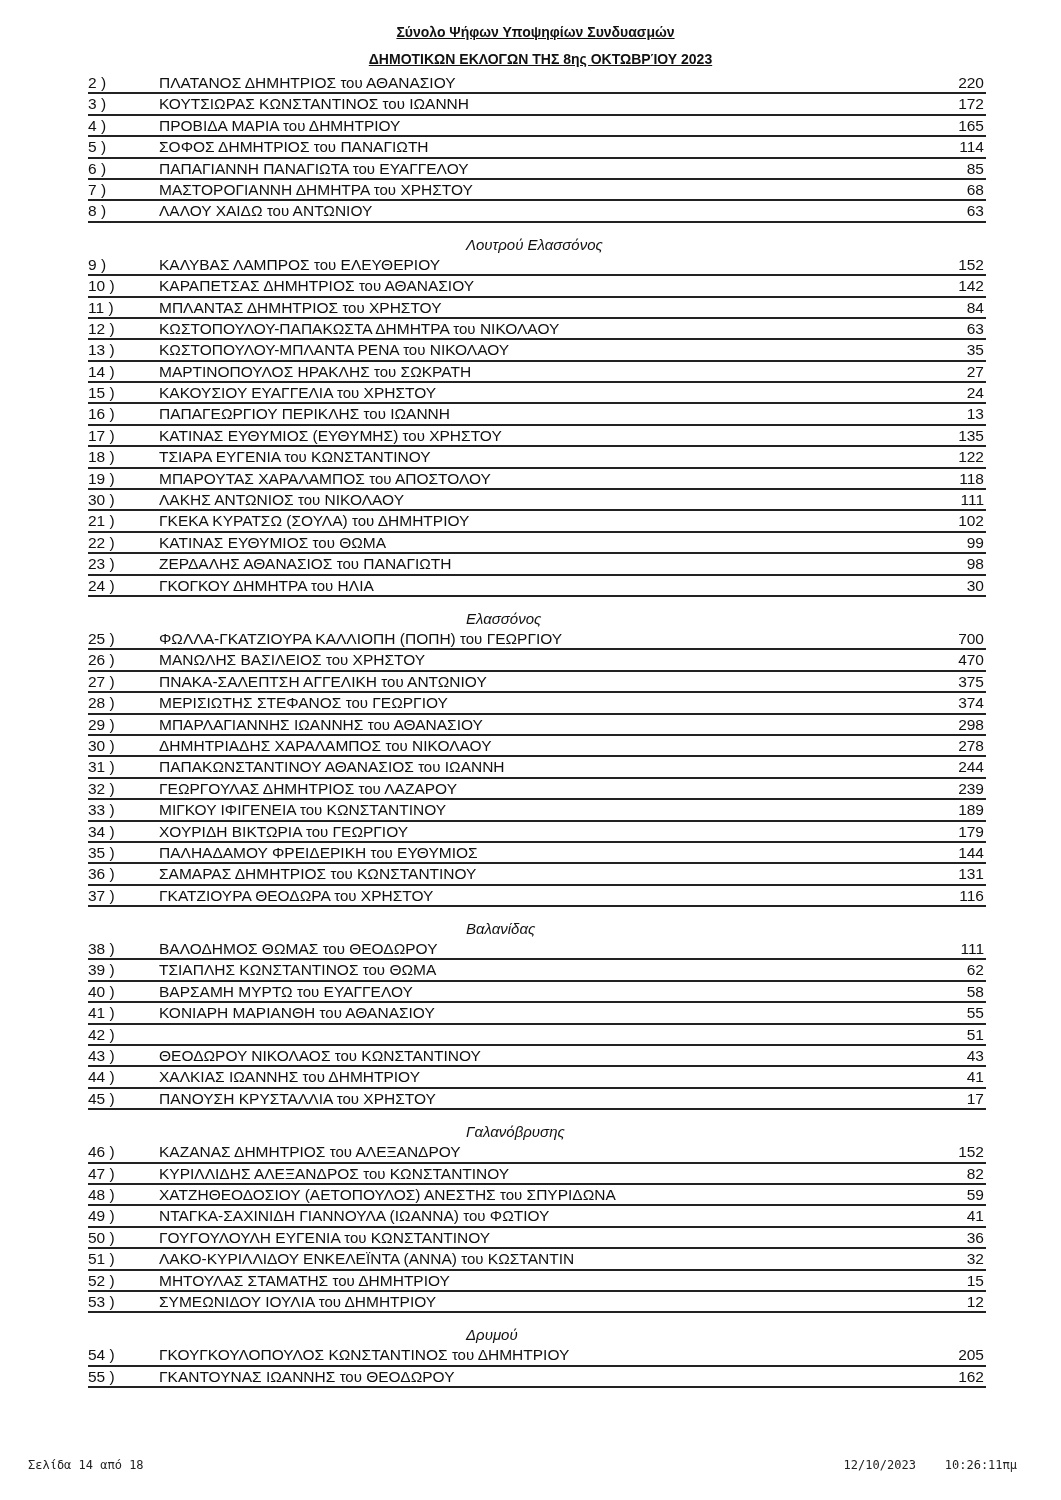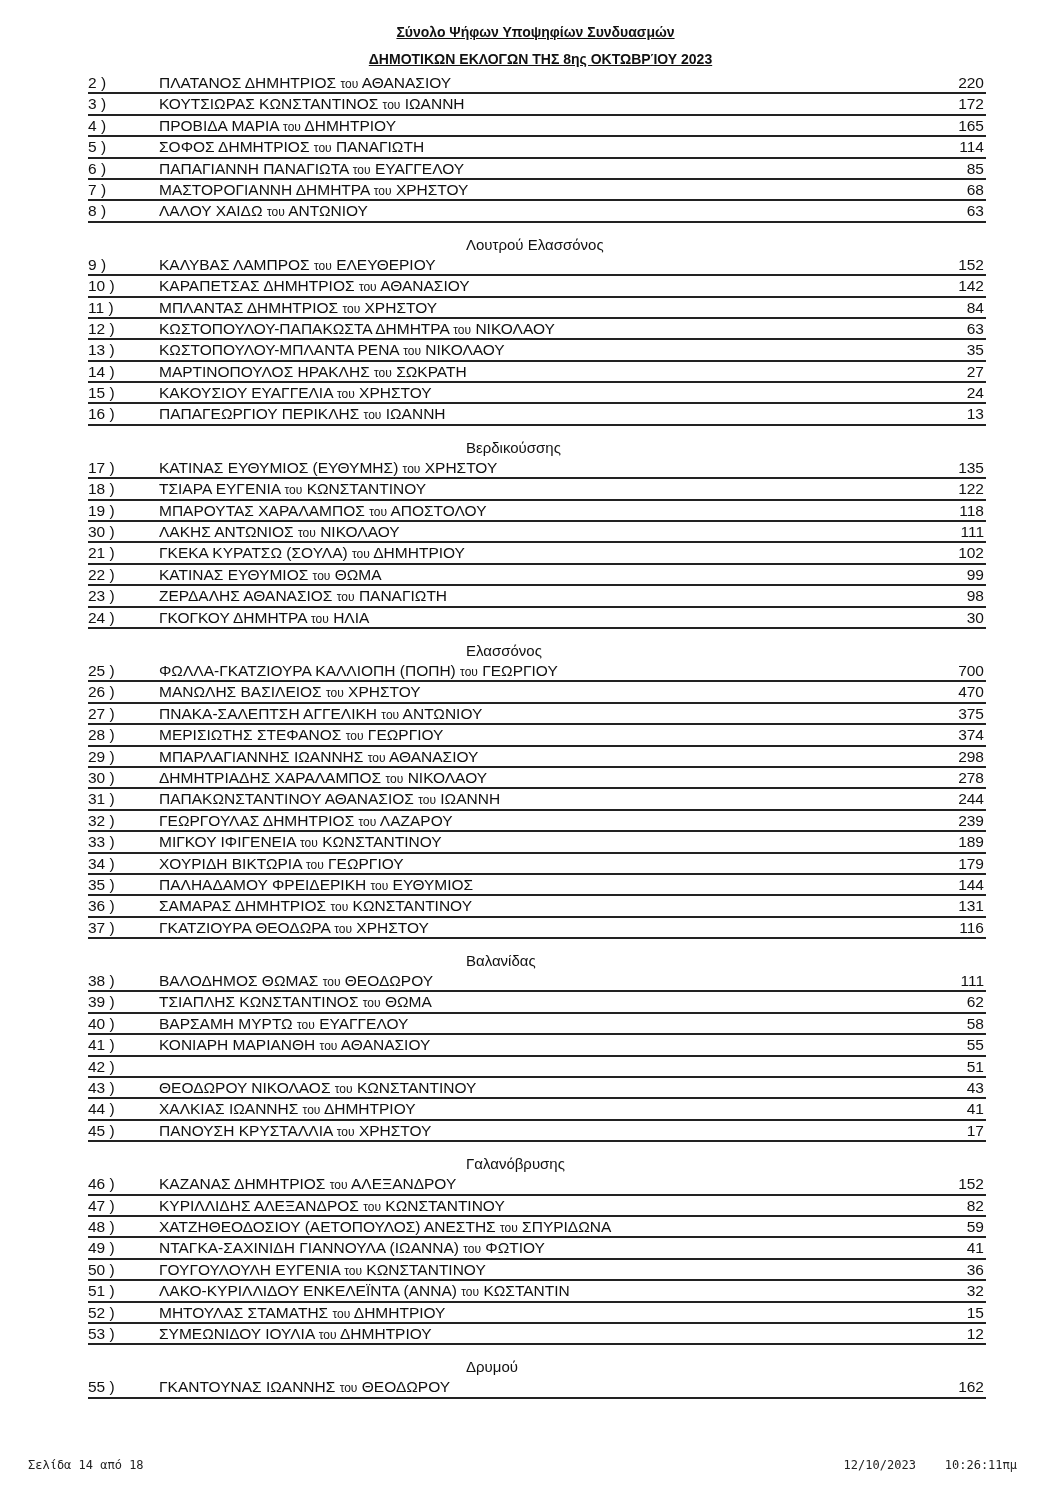--- a/index.html
+++ b/index.html
@@ -7,26 +7,26 @@
          font-family: "Liberation Sans", sans-serif; color: #111; }
   .title { position: absolute; left: 0; width: 1061px; text-align: center;
            font-weight: bold; text-decoration: underline; font-size: 14px; }
   .title1 { top: 24px; left: 5px; }
   .title2 { top: 51px; left: 10px; }
   #content { position: absolute; top: 73px; left: 88px; width: 898px; }
   .row { position: relative; height: 19.4px; border-bottom: 2px solid #222;
          font-size: 15.5px; line-height: 20px; }
   .row .num { position: absolute; left: 0; top: 0; }
   .row .name { position: absolute; left: 71px; top: 0; white-space: nowrap; }
-  .row .name .tou { font-size: 12px; }
+  .row .name .tou { font-size: 15px; }
   .row .votes { position: absolute; right: 2px; top: 0; text-align: right; }
   .section { height: 32px; position: relative; }
   .section .label { position: absolute; left: 0; width: 898px; top: 13px;
                     text-align: center; padding-left: 378px; box-sizing: border-box;
-                    text-align: left; font-size: 15px; }
+                    text-align: left; font-size: 15px; font-style: italic; }
   .footer { position: absolute; top: 1458px; font-family: "DejaVu Sans Mono", monospace;
             font-size: 12px; color: #222; }
   .footer-left { left: 28px; }
   .footer-right { right: 44px; }
 </style>
 </head>
 <body>
 
 <div class="title title1">Σύνολο Ψήφων Υποψηφίων Συνδυασμών</div>
 <div class="title title2">ΔΗΜΟΤΙΚΩΝ ΕΚΛΟΓΩΝ ΤΗΣ  8ης ΟΚΤΩΒΡΊΟΥ 2023</div>
@@ -103,23 +103,20 @@
     <div class="row">
       <span class="num">15 )</span>
       <span class="name"><span>ΚΑΚΟΥΣΙΟΥ ΕΥΑΓΓΕΛΙΑ</span> <span class="tou">του</span> <span>ΧΡΗΣΤΟΥ</span></span>
       <span class="votes">24</span>
     </div>
     <div class="row">
       <span class="num">16 )</span>
       <span class="name"><span>ΠΑΠΑΓΕΩΡΓΙΟΥ ΠΕΡΙΚΛΗΣ</span> <span class="tou">του</span> <span>ΙΩΑΝΝΗ</span></span>
       <span class="votes">13</span>
     </div>
-    <div class="section">
-      <div class="label">Βερδικούσσης</div>
-    </div>
     <div class="row">
       <span class="num">17 )</span>
       <span class="name"><span>ΚΑΤΙΝΑΣ ΕΥΘΥΜΙΟΣ (ΕΥΘΥΜΗΣ)</span> <span class="tou">του</span> <span>ΧΡΗΣΤΟΥ</span></span>
       <span class="votes">135</span>
     </div>
     <div class="row">
       <span class="num">18 )</span>
       <span class="name"><span>ΤΣΙΑΡΑ ΕΥΓΕΝΙΑ</span> <span class="tou">του</span> <span>ΚΩΝΣΤΑΝΤΙΝΟΥ</span></span>
       <span class="votes">122</span>
     </div>
@@ -301,20 +298,25 @@
       <span class="name"><span>ΜΗΤΟΥΛΑΣ ΣΤΑΜΑΤΗΣ</span> <span class="tou">του</span> <span>ΔΗΜΗΤΡΙΟΥ</span></span>
       <span class="votes">15</span>
     </div>
     <div class="row">
       <span class="num">53 )</span>
       <span class="name"><span>ΣΥΜΕΩΝΙΔΟΥ ΙΟΥΛΙΑ</span> <span class="tou">του</span> <span>ΔΗΜΗΤΡΙΟΥ</span></span>
       <span class="votes">12</span>
     </div>
     <div class="section">
       <div class="label">Δρυμού</div>
+    </div>
+    <div class="row">
+      <span class="num">54 )</span>
+      <span class="name"><span>ΓΚΟΥΓΚΟΥΛΟΠΟΥΛΟΣ ΚΩΝΣΤΑΝΤΙΝΟΣ</span> <span class="tou">του</span> <span>ΔΗΜΗΤΡΙΟΥ</span></span>
+      <span class="votes">205</span>
     </div>
     <div class="row">
       <span class="num">55 )</span>
       <span class="name"><span>ΓΚΑΝΤΟΥΝΑΣ ΙΩΑΝΝΗΣ</span> <span class="tou">του</span> <span>ΘΕΟΔΩΡΟΥ</span></span>
       <span class="votes">162</span>
     </div>
   </div>
 
 <div class="footer footer-left">Σελίδα 14 από 18</div>
 <div class="footer footer-right" style="white-space:pre;">12/10/2023    10:26:11πμ</div>

